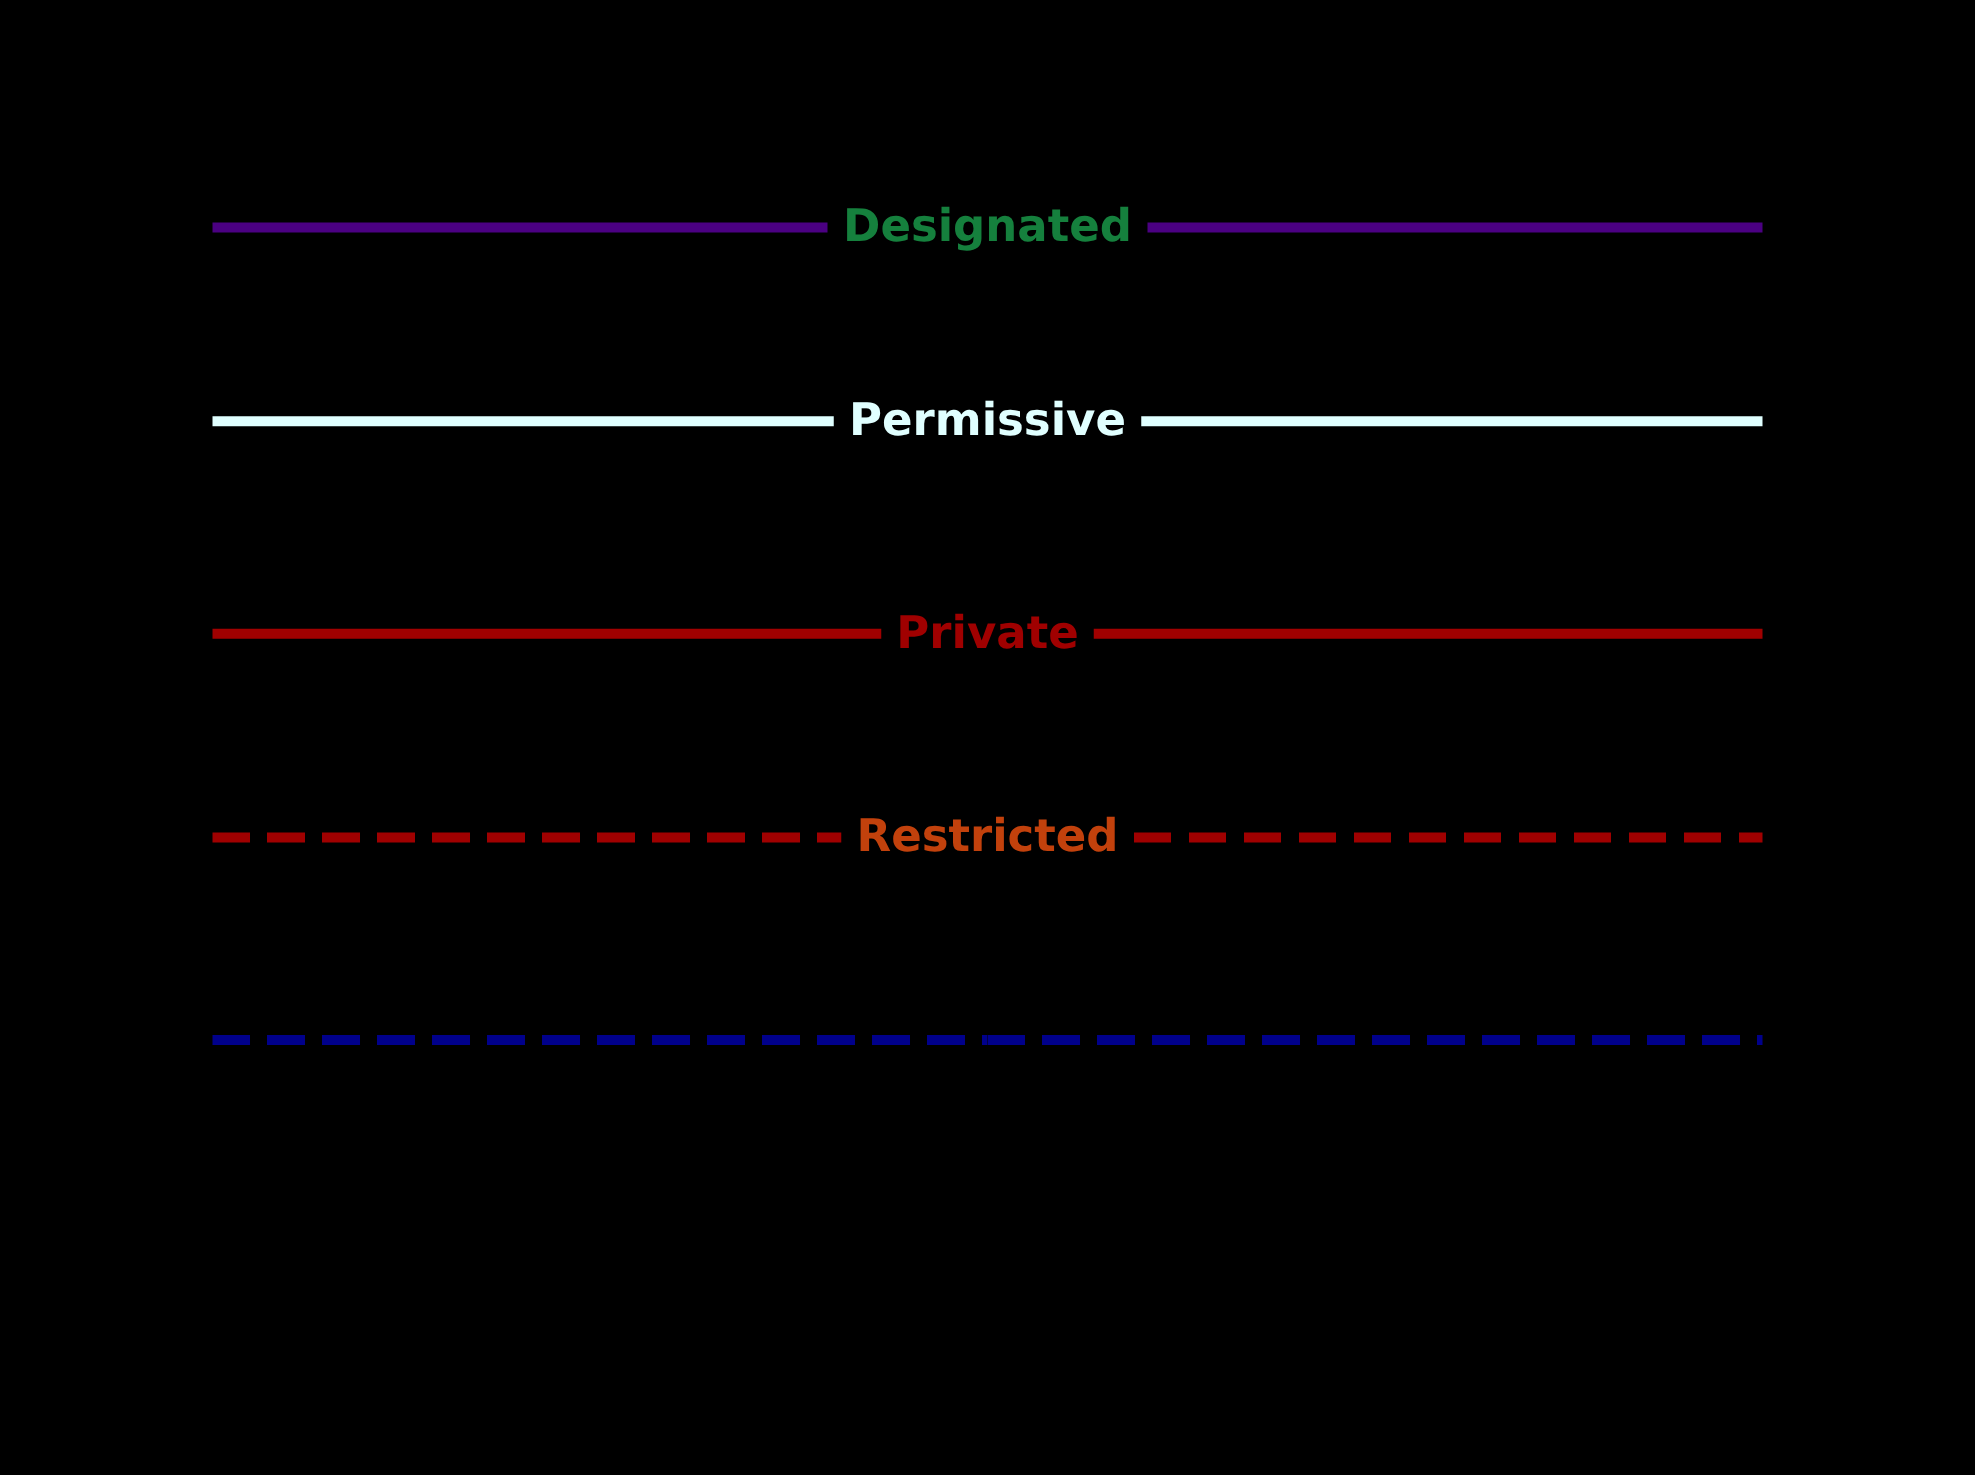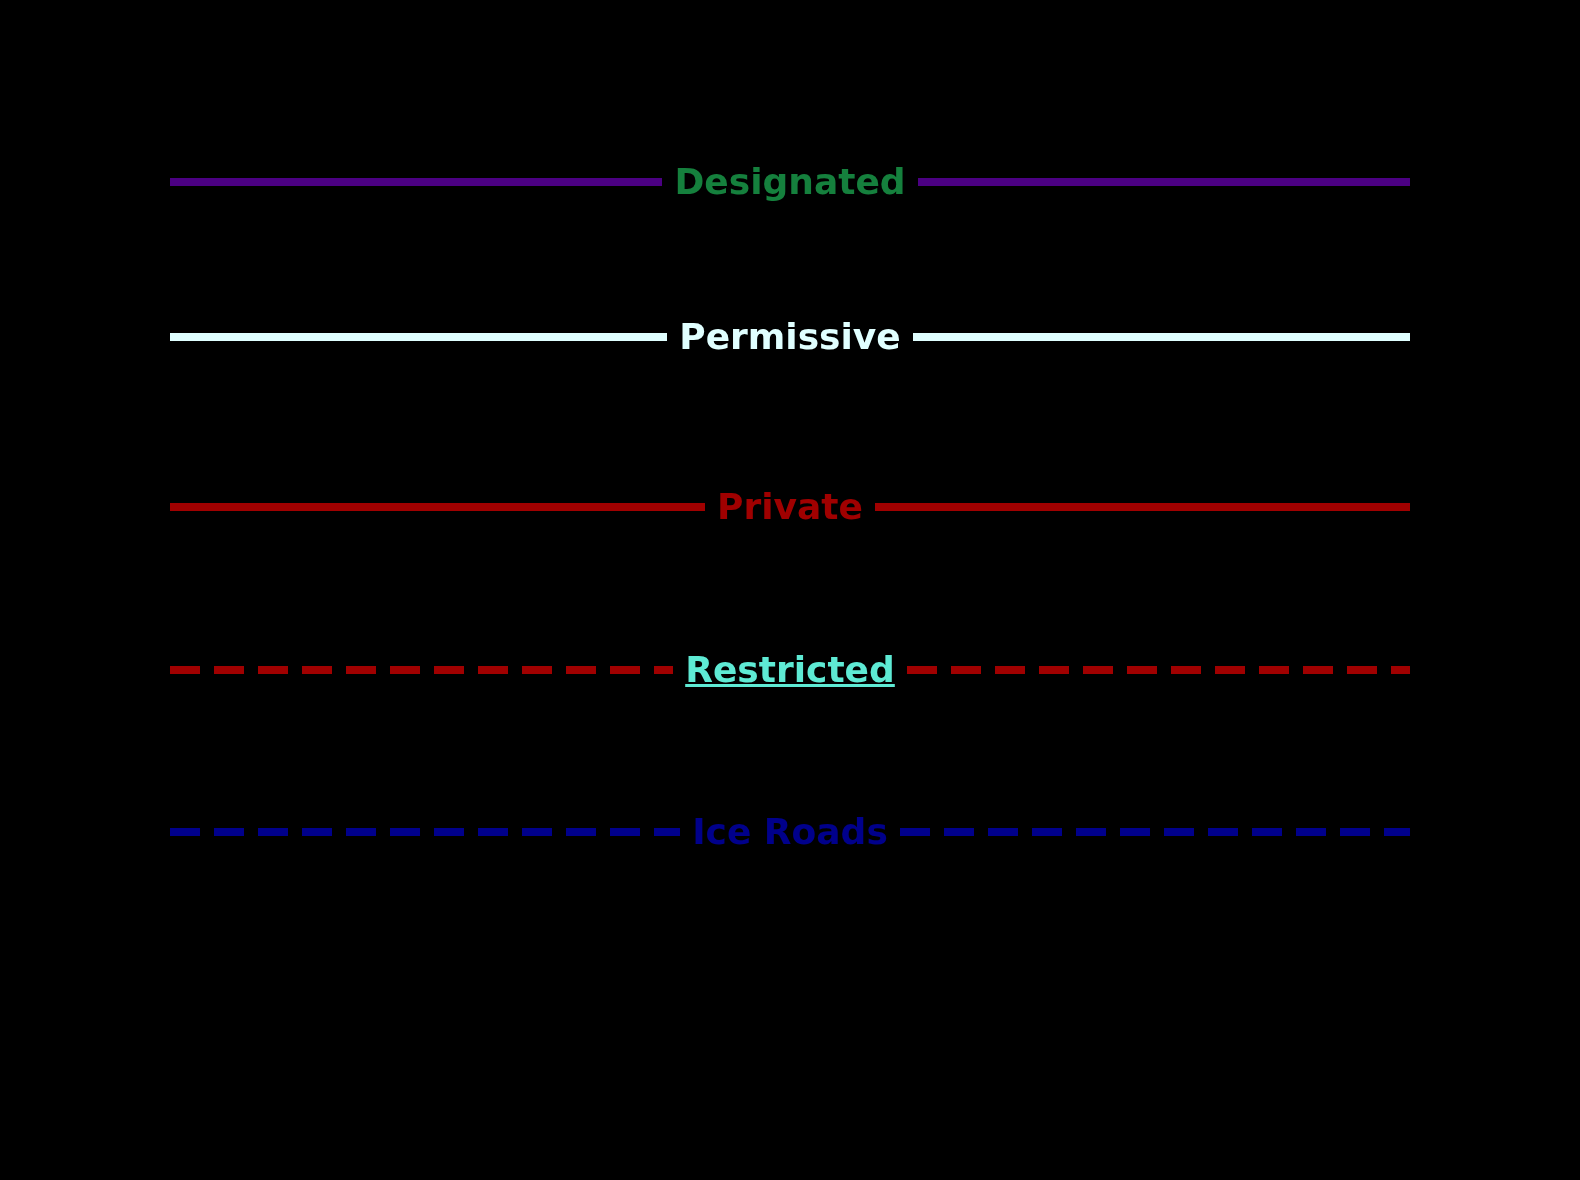--- a/index.html
+++ b/index.html
@@ -63,24 +63,23 @@
   </div>
 
   <div class="legend-row row-2">
     <div class="line" style="height: 8px; background: rgb(160, 0, 0);"></div>
     <div class="label" style="color: rgb(160, 0, 0);">Private</div>
     <div class="line" style="height: 8px; background: rgb(160, 0, 0);"></div>
   </div>
 
   <div class="legend-row row-3">
     <div class="line" style="height: 8px; background: repeating-linear-gradient(to right, rgb(160, 0, 0) 0px, rgb(160, 0, 0) 30px, transparent 30px, transparent 44px);"></div>
-    <div class="label" style="color: #5eead4; text-decoration: underline;">Restricted</div>
+    <div class="label" style="color: #c2410c;">Restricted</div>
     <div class="line" style="height: 8px; background: repeating-linear-gradient(to right, rgb(160, 0, 0) 0px, rgb(160, 0, 0) 30px, transparent 30px, transparent 44px);"></div>
   </div>
 
   <div class="legend-row row-4">
     <div class="line" style="height: 8px; background: repeating-linear-gradient(to right, rgb(0, 0, 139) 0px, rgb(0, 0, 139) 30px, transparent 30px, transparent 44px);"></div>
-    <div class="label" style="color: rgb(0, 0, 139);">Ice Roads</div>
     <div class="line" style="height: 8px; background: repeating-linear-gradient(to right, rgb(0, 0, 139) 0px, rgb(0, 0, 139) 30px, transparent 30px, transparent 44px);"></div>
   </div>
 
 
 </div>
 
 </body></html>

